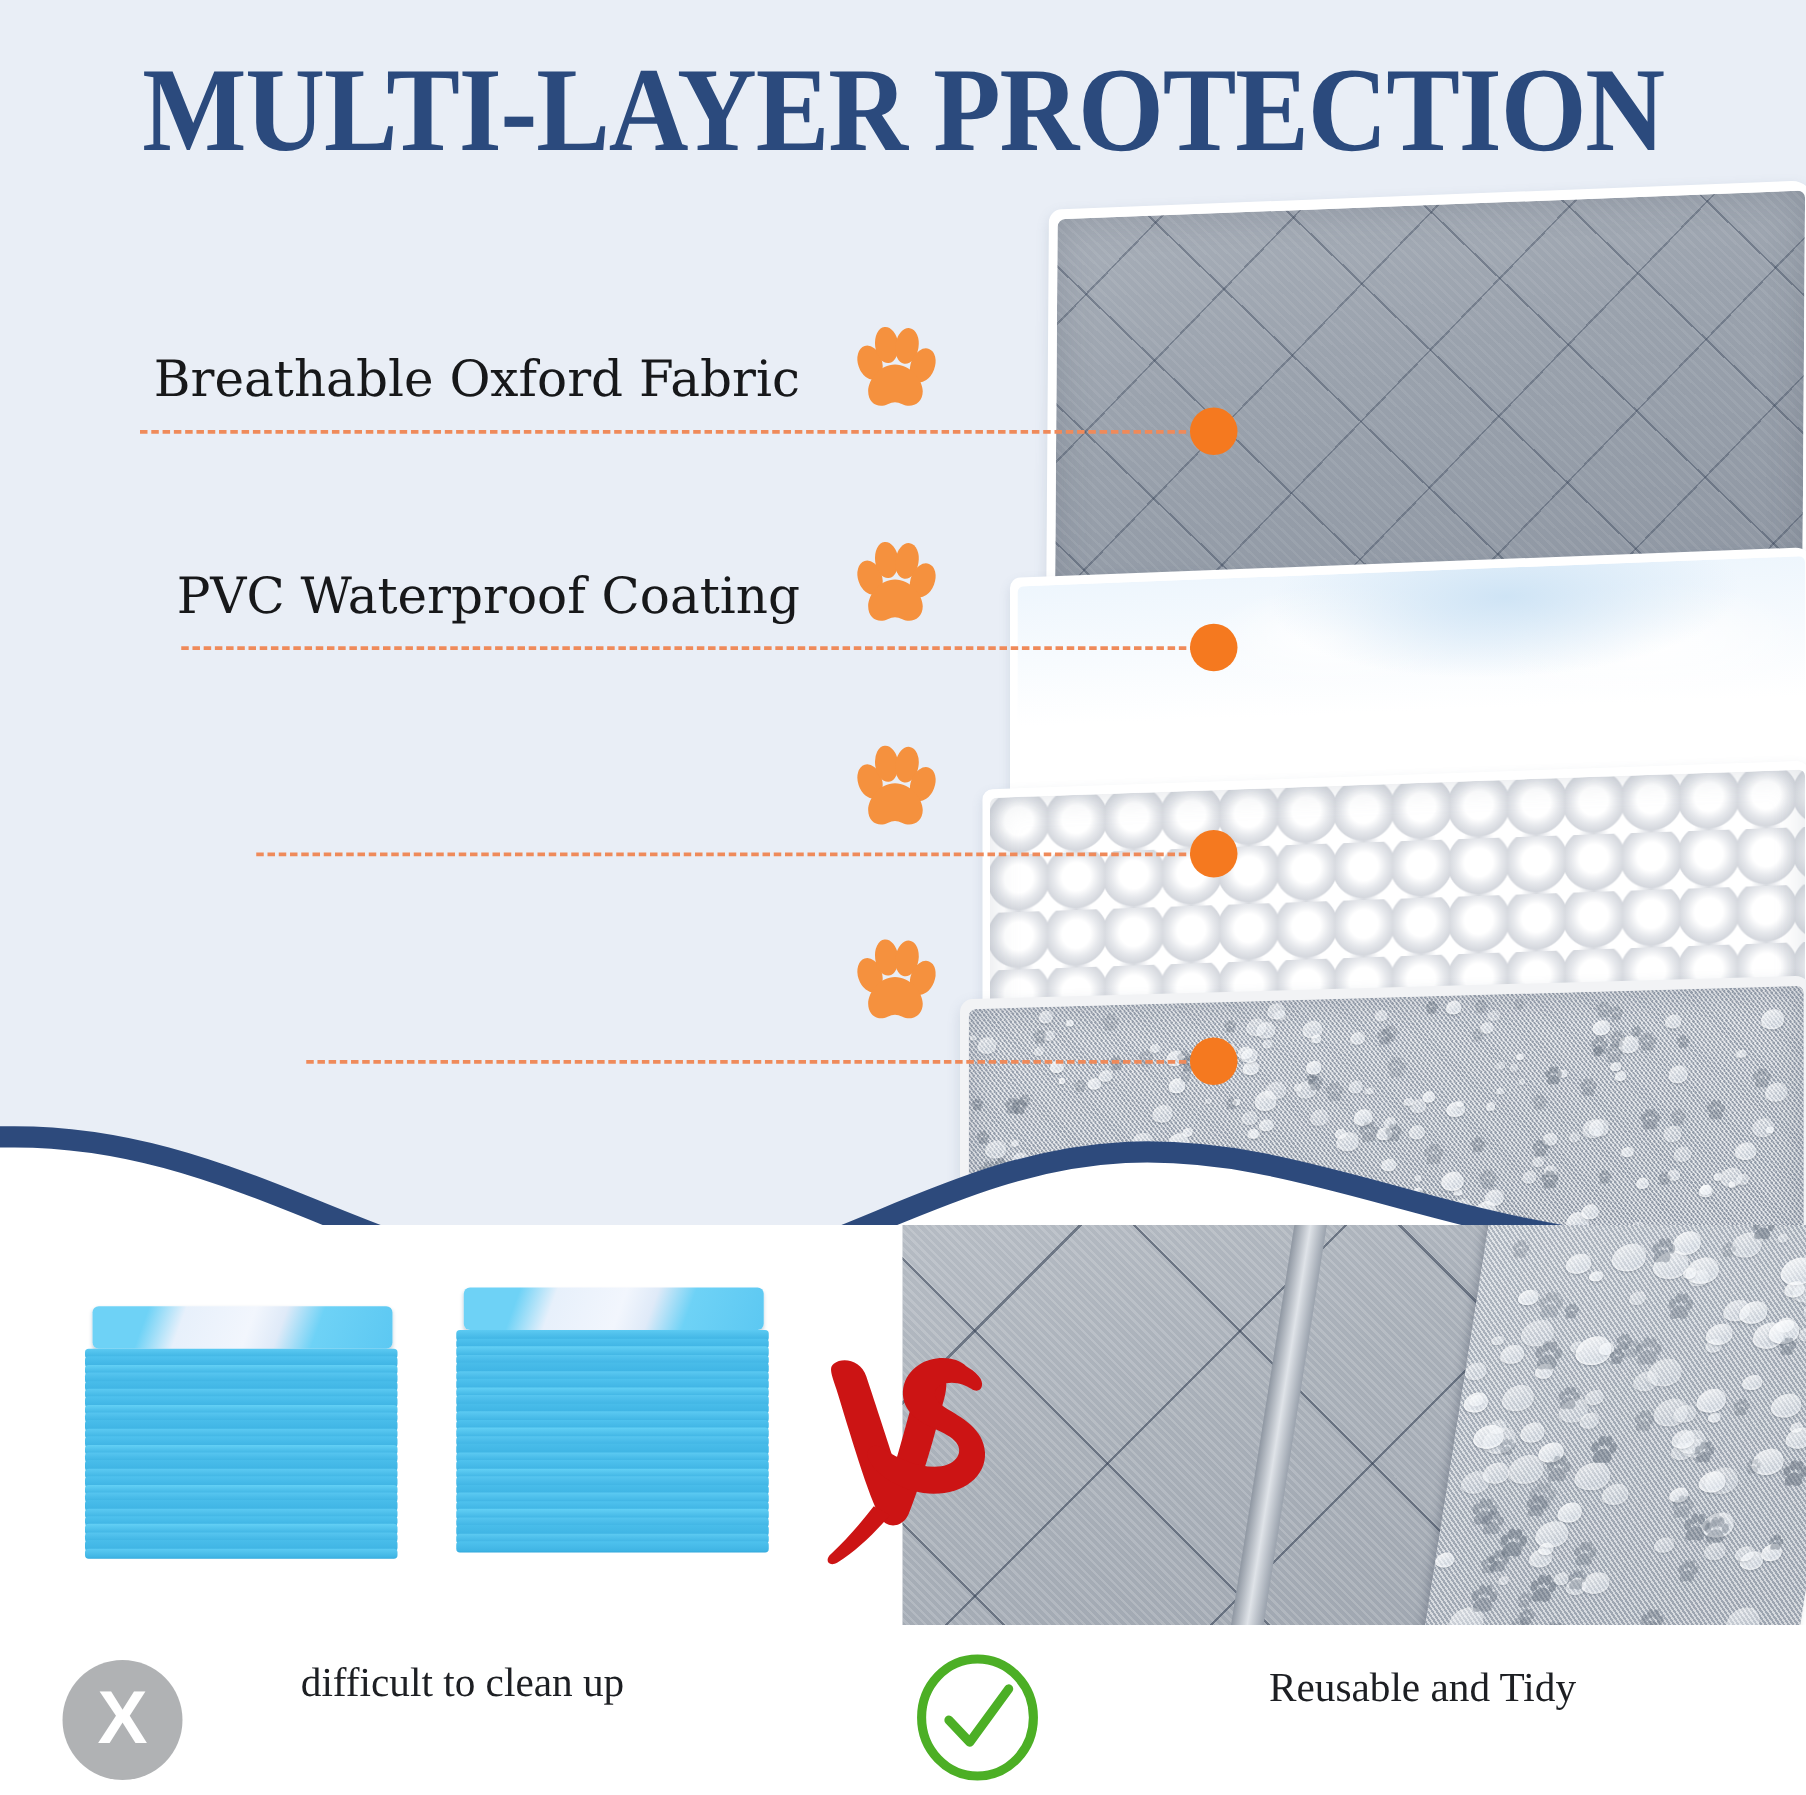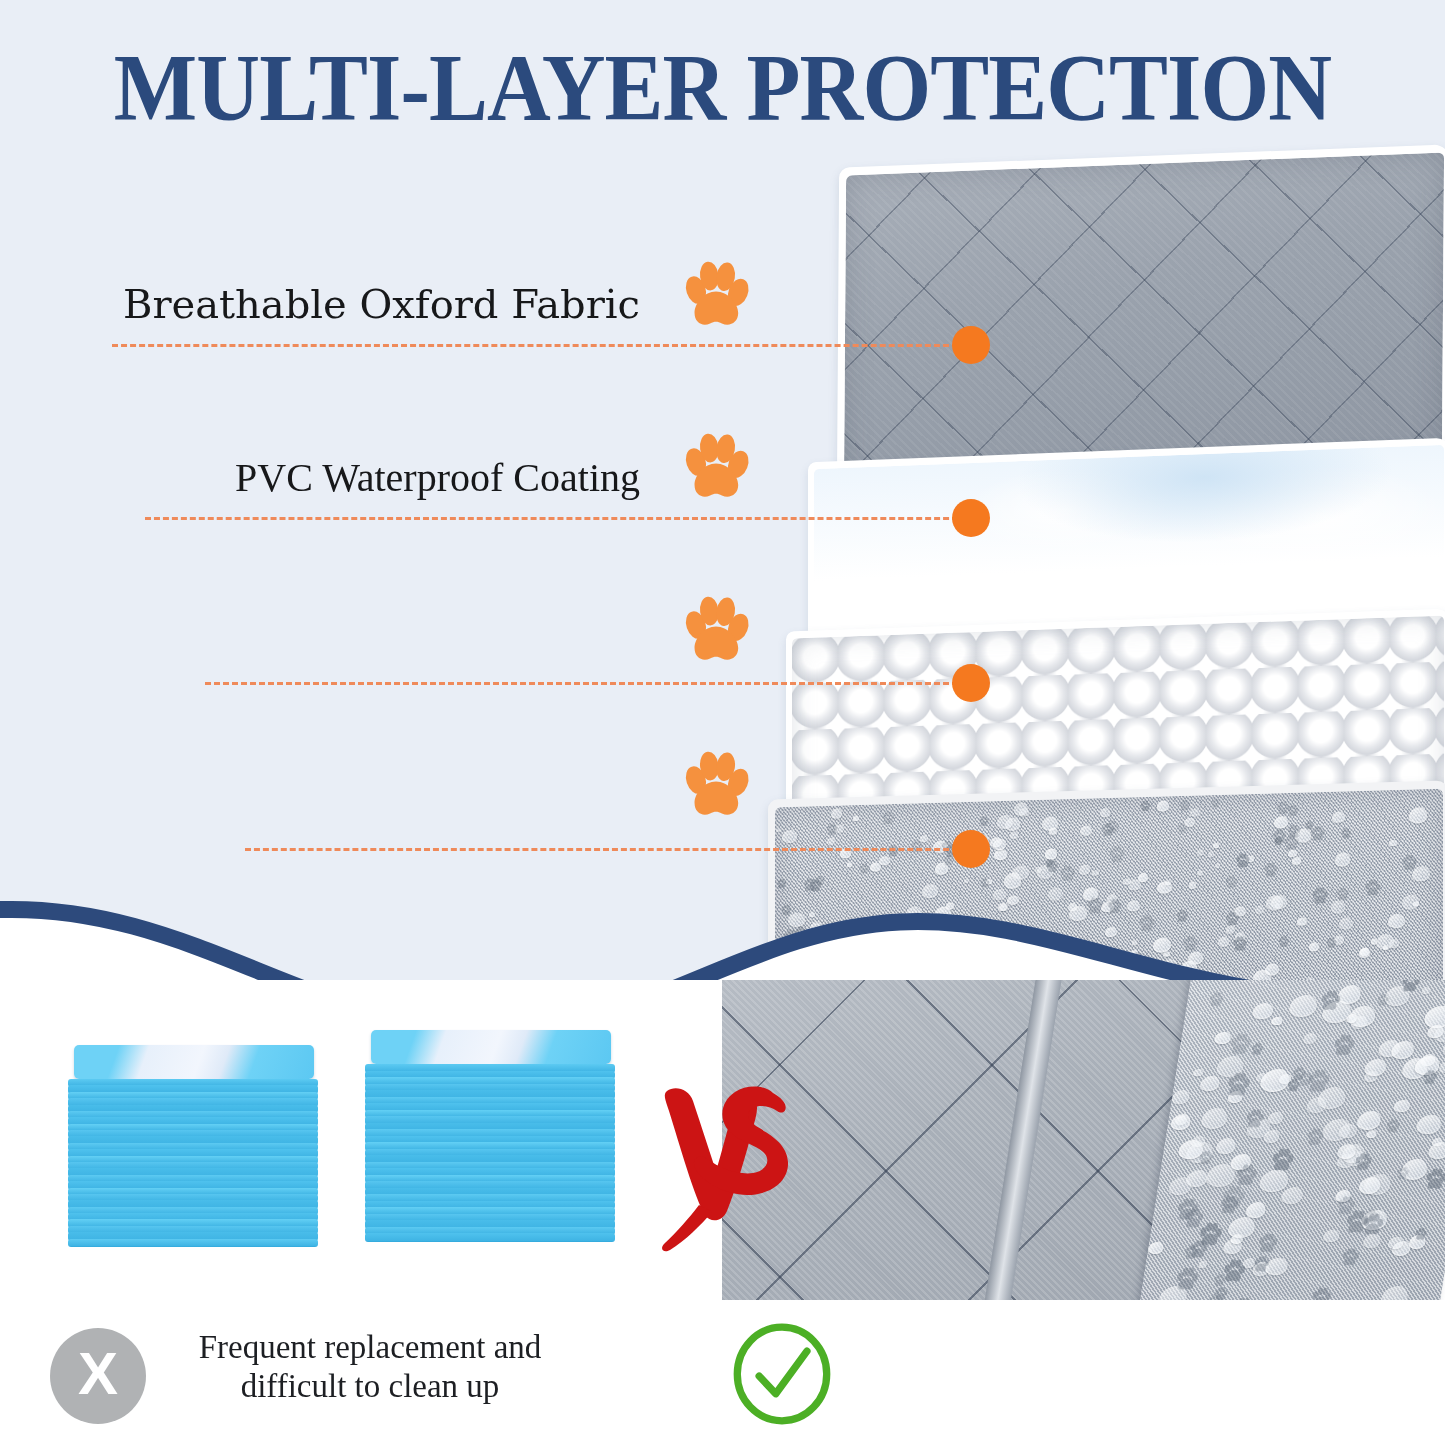--- a/index.html
+++ b/index.html
@@ -1010,21 +1010,21 @@
     <svg class="paw" style="left:679px;top:259px;" viewBox="0 0 100 100">
       <ellipse cx="23" cy="42" rx="13" ry="19" fill="#f5913e" transform="rotate(-18 23 42)"></ellipse>
       <ellipse cx="41" cy="23" rx="12.5" ry="19.5" fill="#f5913e" transform="rotate(-7 41 23)"></ellipse>
       <ellipse cx="63" cy="24" rx="12.5" ry="19.5" fill="#f5913e" transform="rotate(9 63 24)"></ellipse>
       <ellipse cx="80" cy="45" rx="13" ry="19" fill="#f5913e" transform="rotate(21 80 45)"></ellipse>
       <path d="M50 44 C 66 44 80 60 80 73 C 80 86 68 92 58 87 C 52 84 48 84 42 87 C 32 92 21 86 21 73 C 21 60 34 44 50 44 Z" fill="#f5913e"></path>
     </svg>
     <div class="leader" style="left:112px;top:344px;width:855px;"></div>
     <div class="dot" style="left:952px;top:326px;"></div>
 
-    <div class="feat-label" style="left:90px;top:454px;width:550px;font-family:Liberation Serif, serif;">PVC Waterproof Coating</div>
+    <div class="feat-label" style="left:90px;top:454px;width:550px;">PVC Waterproof Coating</div>
     <svg class="paw" style="left:679px;top:431px;" viewBox="0 0 100 100">
       <ellipse cx="23" cy="42" rx="13" ry="19" fill="#f5913e" transform="rotate(-18 23 42)"></ellipse>
       <ellipse cx="41" cy="23" rx="12.5" ry="19.5" fill="#f5913e" transform="rotate(-7 41 23)"></ellipse>
       <ellipse cx="63" cy="24" rx="12.5" ry="19.5" fill="#f5913e" transform="rotate(9 63 24)"></ellipse>
       <ellipse cx="80" cy="45" rx="13" ry="19" fill="#f5913e" transform="rotate(21 80 45)"></ellipse>
       <path d="M50 44 C 66 44 80 60 80 73 C 80 86 68 92 58 87 C 52 84 48 84 42 87 C 32 92 21 86 21 73 C 21 60 34 44 50 44 Z" fill="#f5913e"></path>
     </svg>
     <div class="leader" style="left:145px;top:517px;width:822px;"></div>
     <div class="dot" style="left:952px;top:499px;"></div>
 
@@ -1617,25 +1617,25 @@
       <path d="M118 18 C 110 10 92 9 80 17 C 66 26 63 44 74 56 C 84 67 103 70 110 79 C 116 87 110 96 98 98 C 84 100 66 94 52 84 C 44 78 36 84 40 93 C 46 106 70 120 92 120 C 116 120 134 106 133 87 C 132 68 114 59 101 51 C 92 45 90 37 98 33 C 106 29 116 32 122 36 C 129 41 134 33 128 26 C 125 22 121 20 118 18 Z"></path>
       <path d="M44 130 C 34 143 22 157 10 168 C 4 173 8 179 15 175 C 30 166 46 150 57 137 Z"></path>
     </g>
   </svg>
 
   <div id="x-badge">
     <span>X</span>
   </div>
 
   <div class="caption" style="left:160px;top:1328px;width:420px;">
-    <div class="cap-sub">Frequent replacement and</div>
     <div class="cap-sub">difficult to clean up</div>
   </div>
 
   <svg id="check-badge" viewBox="0 0 100 100">
     <ellipse cx="50" cy="50" rx="43" ry="45" fill="none" stroke="#4caf25" stroke-width="7"></ellipse>
     <path d="M28 52 L44 69 L74 28" fill="none" stroke="#4caf25" stroke-width="7" stroke-linecap="round" stroke-linejoin="round"></path>
   </svg>
 
   <div class="caption" style="left:848px;top:1332px;width:580px;">
+    <div class="cap-sub">Reusable and Tidy</div>
   </div>
 
 </div>
 
 </body></html>

